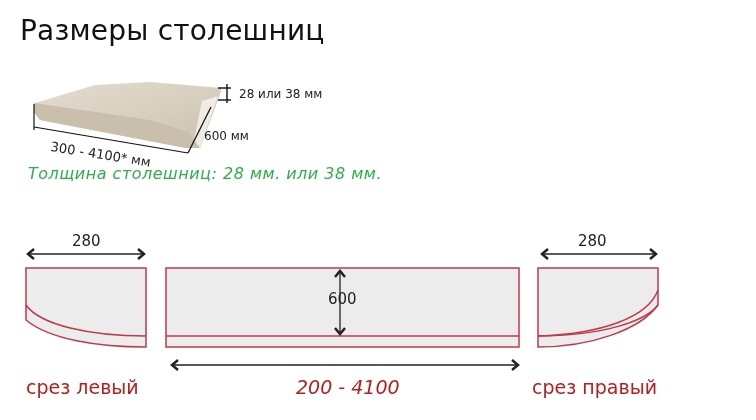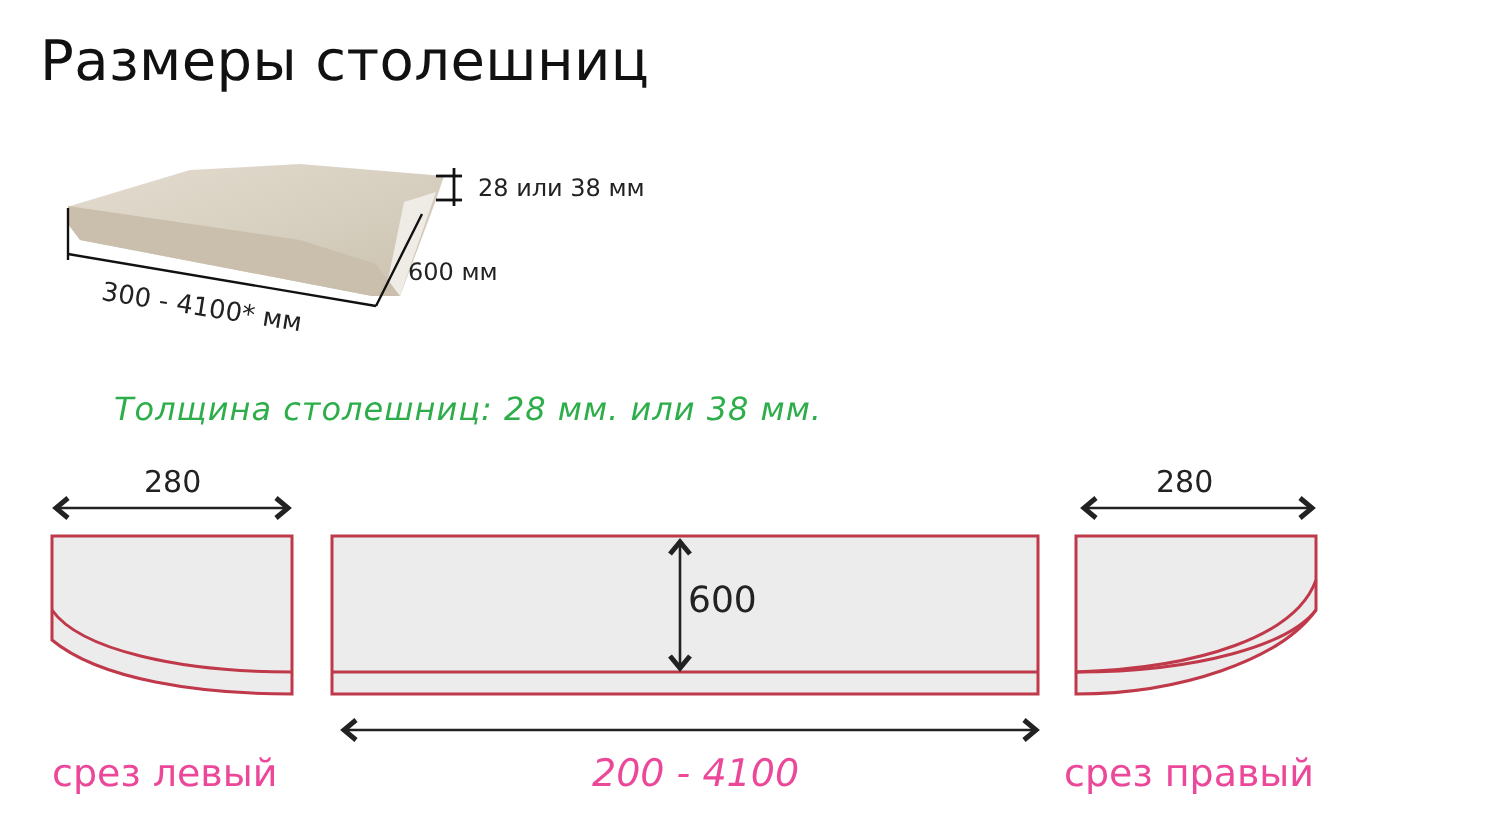--- a/index.html
+++ b/index.html
@@ -1,21 +1,21 @@
 <!DOCTYPE html>
 <html><head>
 <meta charset="utf-8">
 <style>
   html, body { margin: 0; padding: 0; background: #ffffff; }
   body { width: 756px; height: 420px; position: relative; overflow: hidden; font-family: "DejaVu Sans", sans-serif; }
   .abs { position: absolute; }
   #title { left: 20px; top: 14px; font-size: 28px; color: #111; letter-spacing: 0.2px; font-family: "DejaVu Sans", sans-serif; text-align: center; }
-  #thickness-note { left: 28px; top: 195px; font-size: 16px; color: #2eae4a; font-style: italic; font-family: "DejaVu Sans", sans-serif; letter-spacing: 0.5px; margin-left: 29px; }
+  #thickness-note { left: 28px; top: 164px; font-size: 16px; color: #2eae4a; font-style: italic; font-family: "DejaVu Sans", sans-serif; letter-spacing: 0.5px; }
   .lbl { color: #222; font-size: 13px; }
-  .big-lbl { color: #ec4899; font-size: 19px; }
+  .big-lbl { color: #b91c1c; font-size: 19px; }
   svg { position: absolute; left: 0; top: 0; }
 </style>
 </head>
 <body>
 
 <svg width="756" height="420" viewBox="0 0 756 420">
   <defs>
     <linearGradient id="stone" x1="0" y1="0" x2="1" y2="1">
       <stop offset="0" stop-color="#e4ddd0"></stop>
       <stop offset="1" stop-color="#cbc2b0"></stop>
@@ -84,17 +84,17 @@
 
 <div class="abs lbl" style="left:239px; top:87px; font-size:12px;">28 или 38 мм</div>
 <div class="abs lbl" style="left:204px; top:129px; font-size:12px;">600 мм</div>
 <div class="abs lbl" style="left:52px; top:139px; font-size:13px; transform:rotate(9deg); transform-origin:left top;">300 - 4100* мм</div>
 
 <div id="thickness-note" class="abs">Толщина столешниц: 28 мм. или 38 мм.</div>
 
 <div class="abs lbl" style="left:72px; top:232px; font-size:15px;">280</div>
 <div class="abs big-lbl" style="left:26px; top:376px;">срез левый</div>
 
-<div class="abs lbl" style="left:344px; top:290px; font-size:18px;">600</div>
+<div class="abs lbl" style="left:328px; top:290px; font-size:15px;">600</div>
 <div class="abs big-lbl" style="left:296px; top:376px;font-style:italic;">200 - 4100</div>
 
 <div class="abs lbl" style="left:578px; top:232px; font-size:15px;">280</div>
 <div class="abs big-lbl" style="left:532px; top:376px;text-align:center;">срез правый</div>
 
 </body></html>

